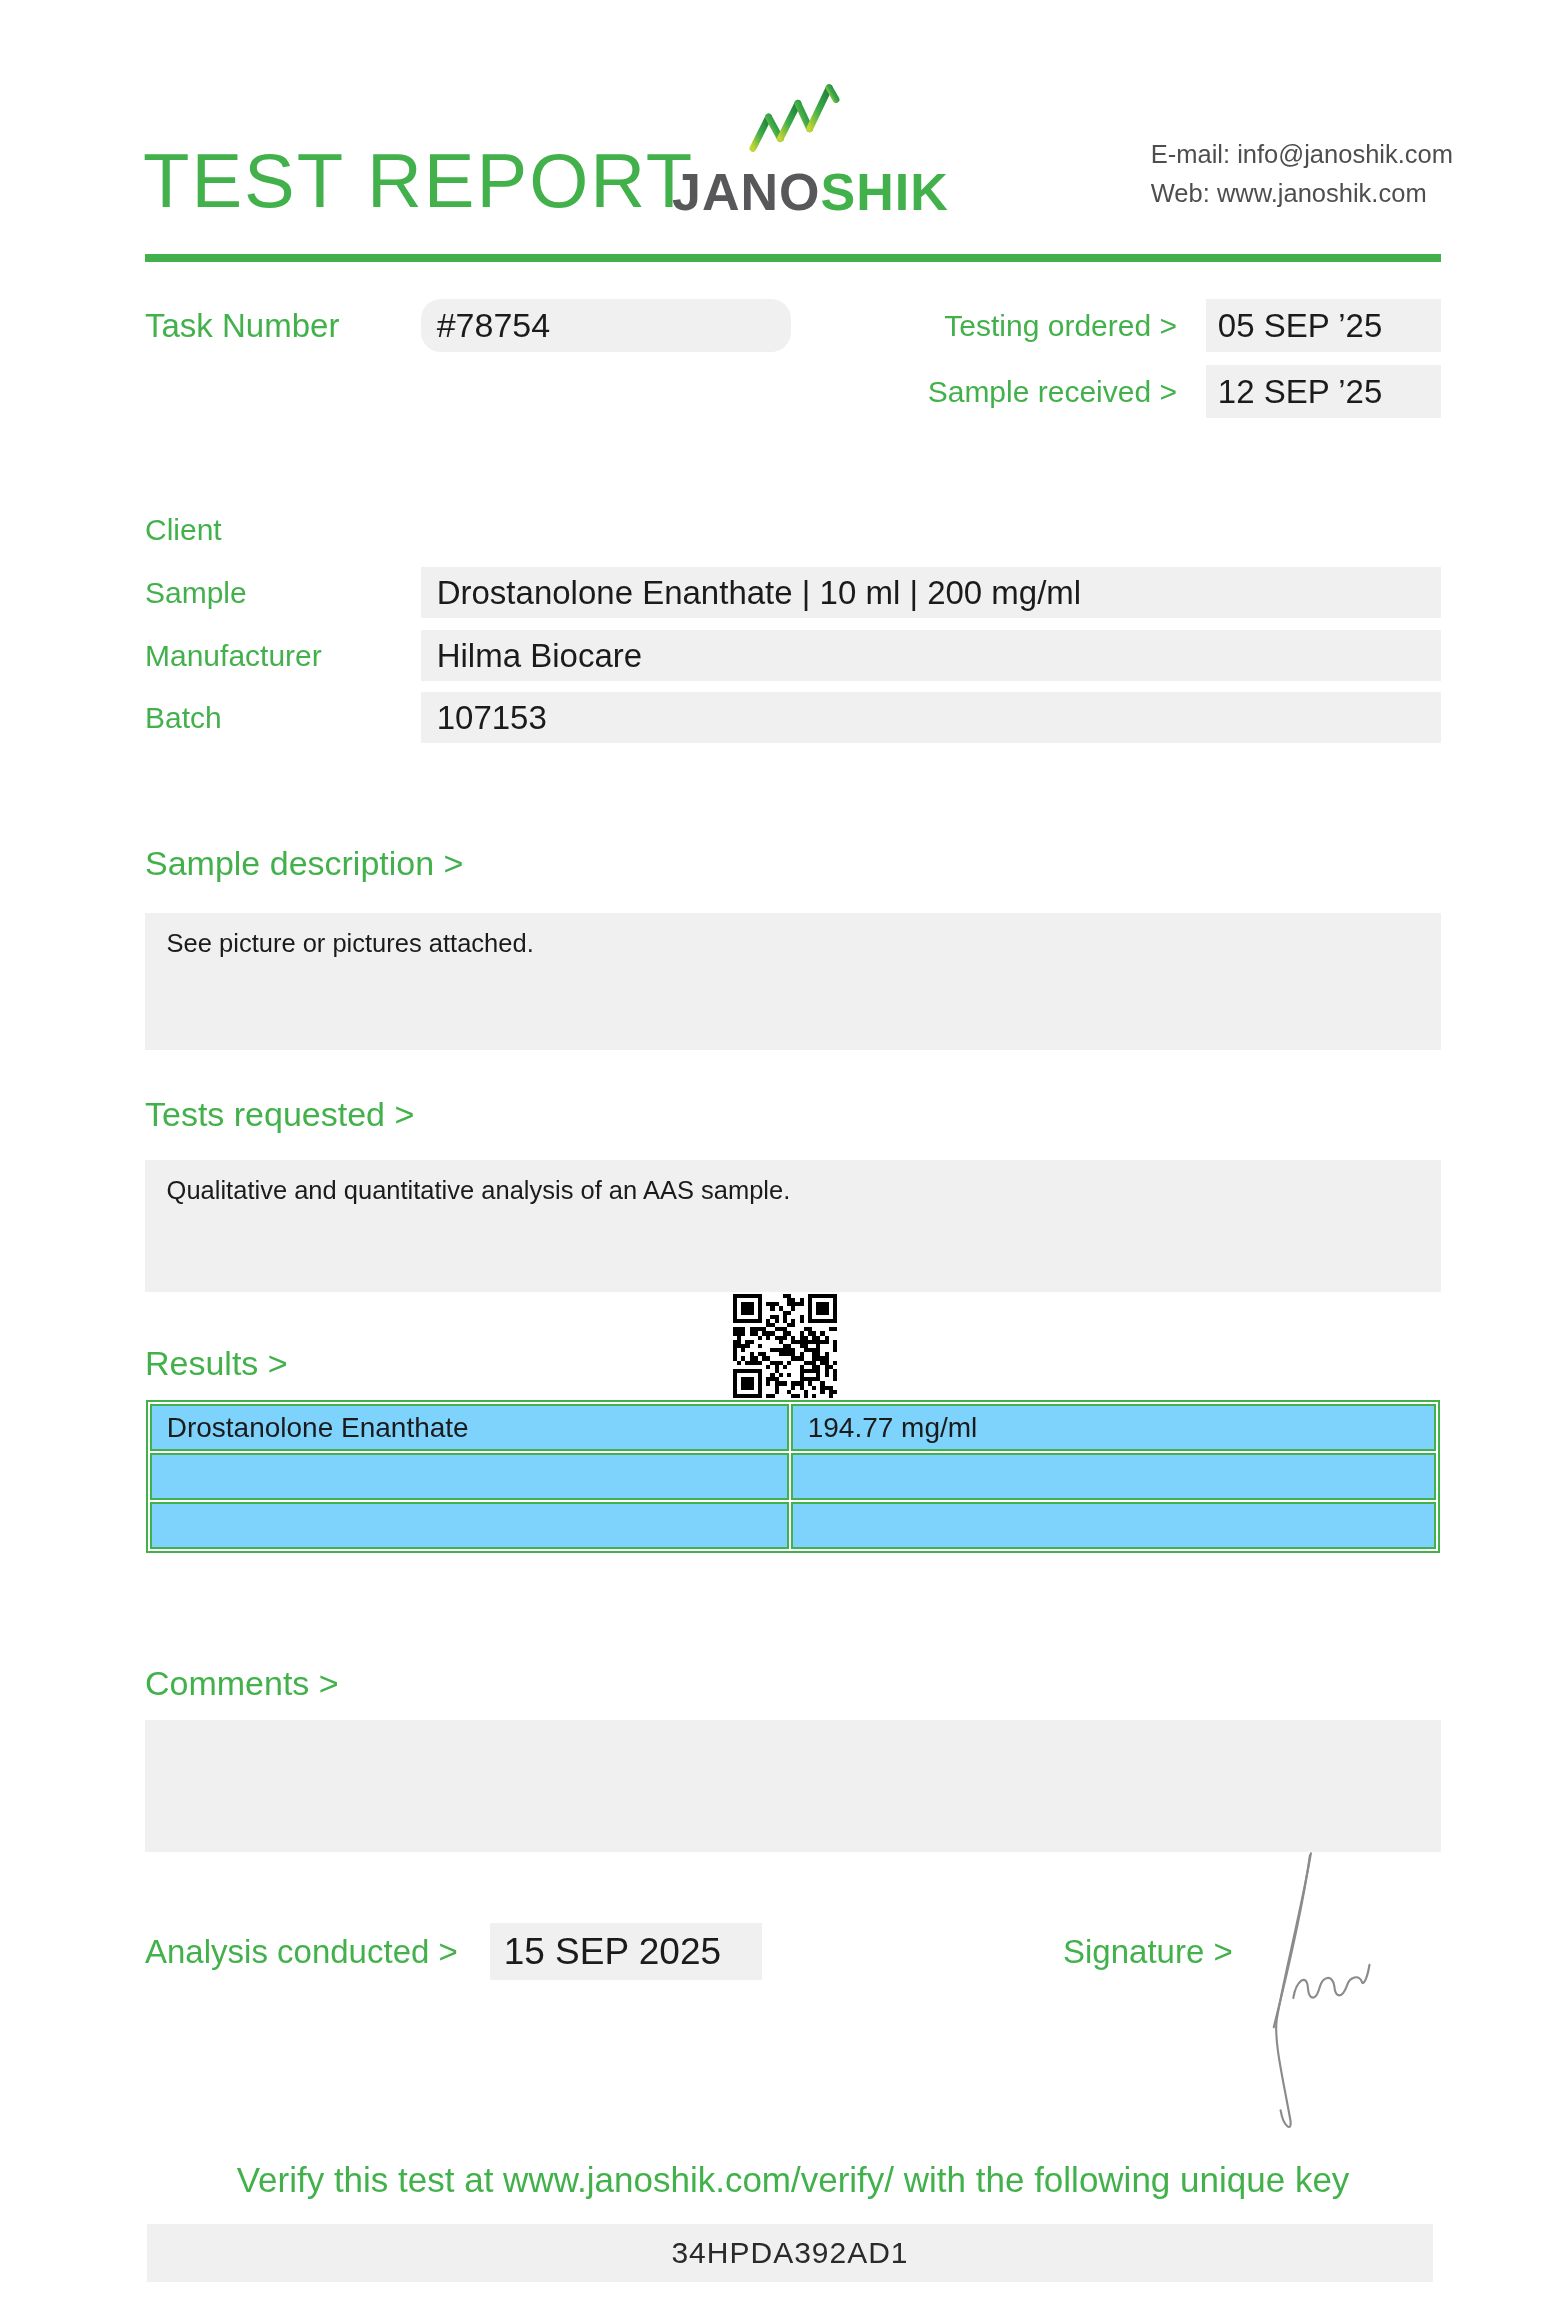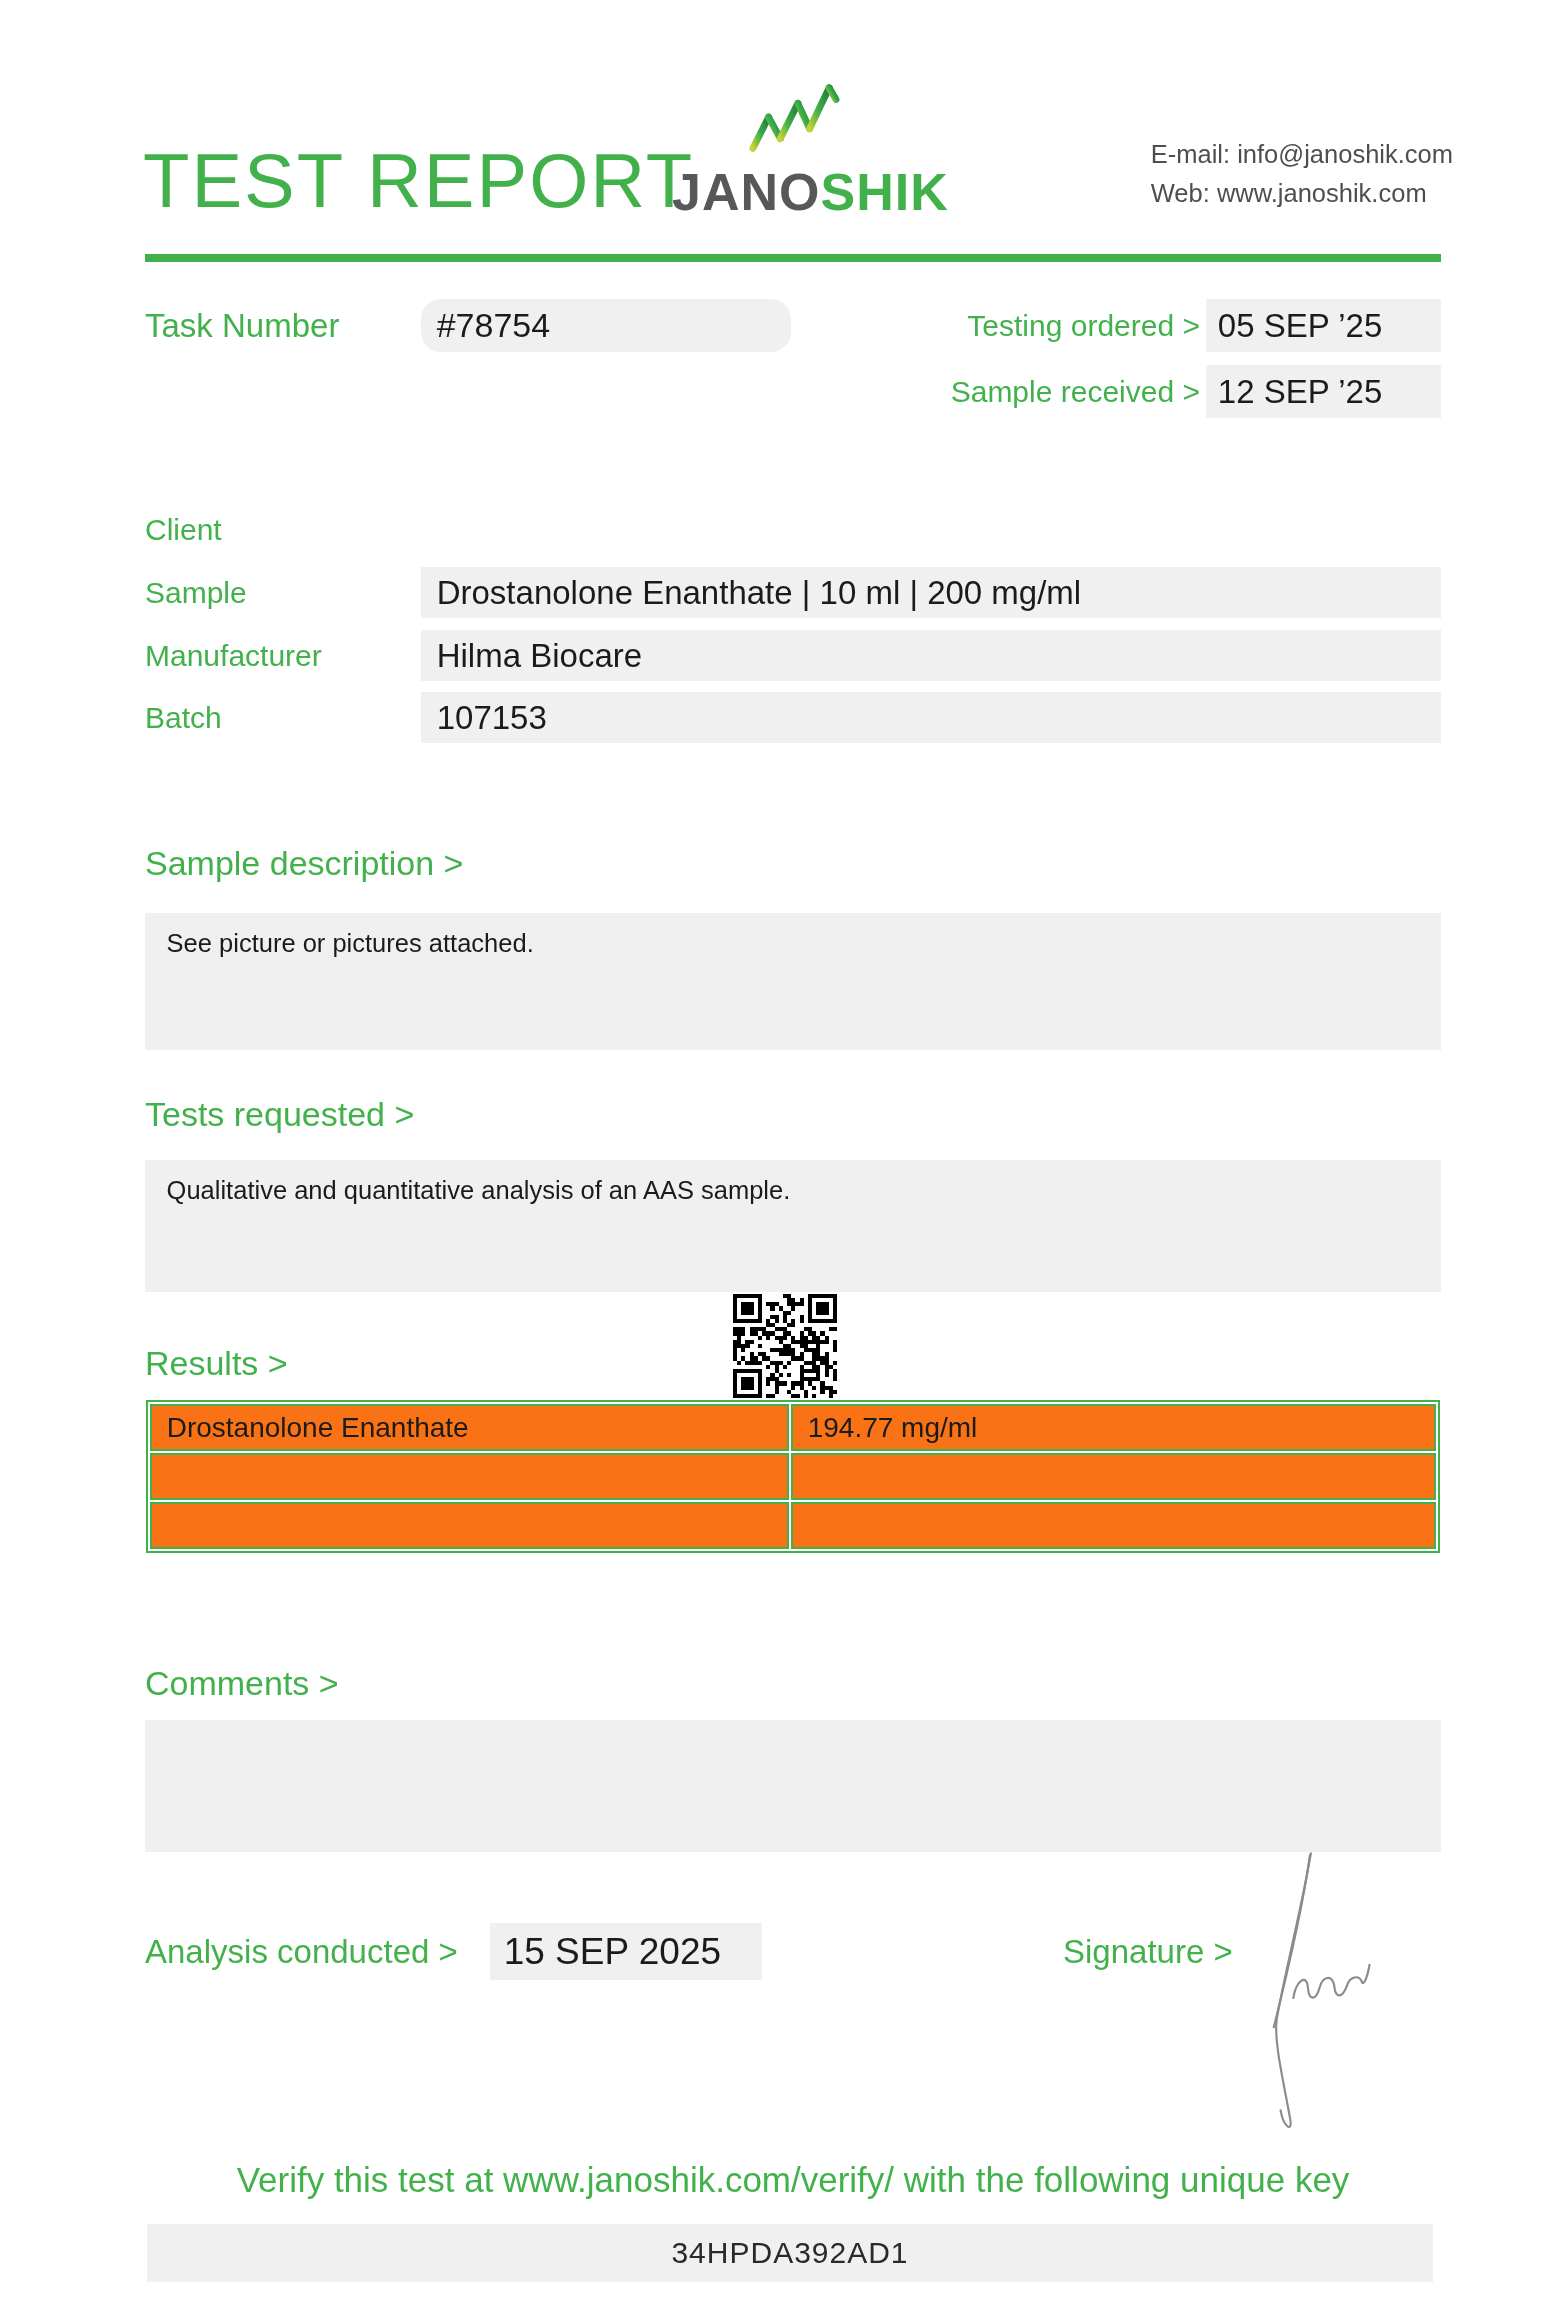--- a/index.html
+++ b/index.html
@@ -23,37 +23,37 @@
   .logo-word .shik{color:var(--green);}
   .contact{position:absolute;right:115px;top:135px;text-align:left;font-size:25.5px;line-height:39px;color:var(--contact-gray);}
   .rule{position:absolute;left:145px;top:254px;width:1296px;height:7.8px;background:var(--green);}
 
   
   .label-green{color:var(--green);}
   .task-label{position:absolute;left:145px;top:299px;font-size:33px;line-height:53px;}
   .task-box{position:absolute;left:421px;top:299px;width:370px;height:53px;background:var(--box-gray);font-size:34px;line-height:53px;padding-left:15.7px;border-radius:20px;}
   .dates{position:absolute;left:882px;top:299px;width:559px;}
   .date-row{display:flex;margin-bottom:12.7px;height:53px;}
-  .date-label{flex:1;text-align:right;font-size:30px;line-height:53px;color:var(--green);padding-right:6px;white-space:nowrap;}
+  .date-label{flex:1;text-align:right;font-size:30px;line-height:53px;color:var(--green);padding-right:29px;white-space:nowrap;}
   .date-box{width:235px;height:53px;background:var(--box-gray);font-size:33px;line-height:53px;padding-left:11.8px;white-space:nowrap;}
 
   
   .info{position:absolute;left:145px;top:504px;width:1296px;}
   .info-row{display:flex;margin-bottom:11.8px;height:51px;}
   .info-label{width:276px;font-size:30px;line-height:51px;color:var(--green);}
   .info-box{flex:1;height:51px;background:var(--box-gray);font-size:33px;line-height:51px;padding-left:15.7px;white-space:nowrap;overflow:hidden;}
 
   
   .sec-title{position:absolute;left:145px;font-size:34px;color:var(--green);line-height:1.2;}
   .sec-box{position:absolute;left:145px;width:1296px;background:var(--box-gray);font-size:25.5px;color:var(--ink);padding:15.7px 21.6px;}
 
   
   .qr{position:absolute;left:733px;top:1294px;width:104px;height:104px;}
   .results-table{position:absolute;left:146px;top:1400px;width:1294px;border:2px solid var(--green);border-collapse:separate;border-spacing:2px;background:#ffffff;}
-  .results-table td{border:2px solid var(--green);height:47px;font-size:28px;padding-left:14.7px;vertical-align:middle;background:#f97316;}
+  .results-table td{border:2px solid var(--green);height:47px;font-size:28px;padding-left:14.7px;vertical-align:middle;background:#7dd3fc;}
   .results-table td.c1{width:639px;}
 
   
   .analysis-label{position:absolute;left:145px;top:1923px;font-size:33px;line-height:57px;color:var(--green);white-space:nowrap;}
   .analysis-box{position:absolute;left:490px;top:1923px;width:272px;height:57px;background:var(--box-gray);font-size:37px;line-height:57px;padding-left:13.7px;white-space:nowrap;}
   .signature-label{position:absolute;left:1063px;top:1923px;font-size:33px;line-height:57px;color:var(--green);white-space:nowrap;}
   .signature-svg{position:absolute;left:1264px;top:1851px;}
   .verify-text{position:absolute;left:145px;top:2160px;width:1296px;text-align:center;font-size:35px;color:var(--green);white-space:nowrap;}
   .key-box{position:absolute;left:147px;top:2224px;width:1286px;height:58px;background:var(--box-gray);text-align:center;font-size:30px;line-height:58px;color:#2a2a2a;letter-spacing:1px;}
 </style>

